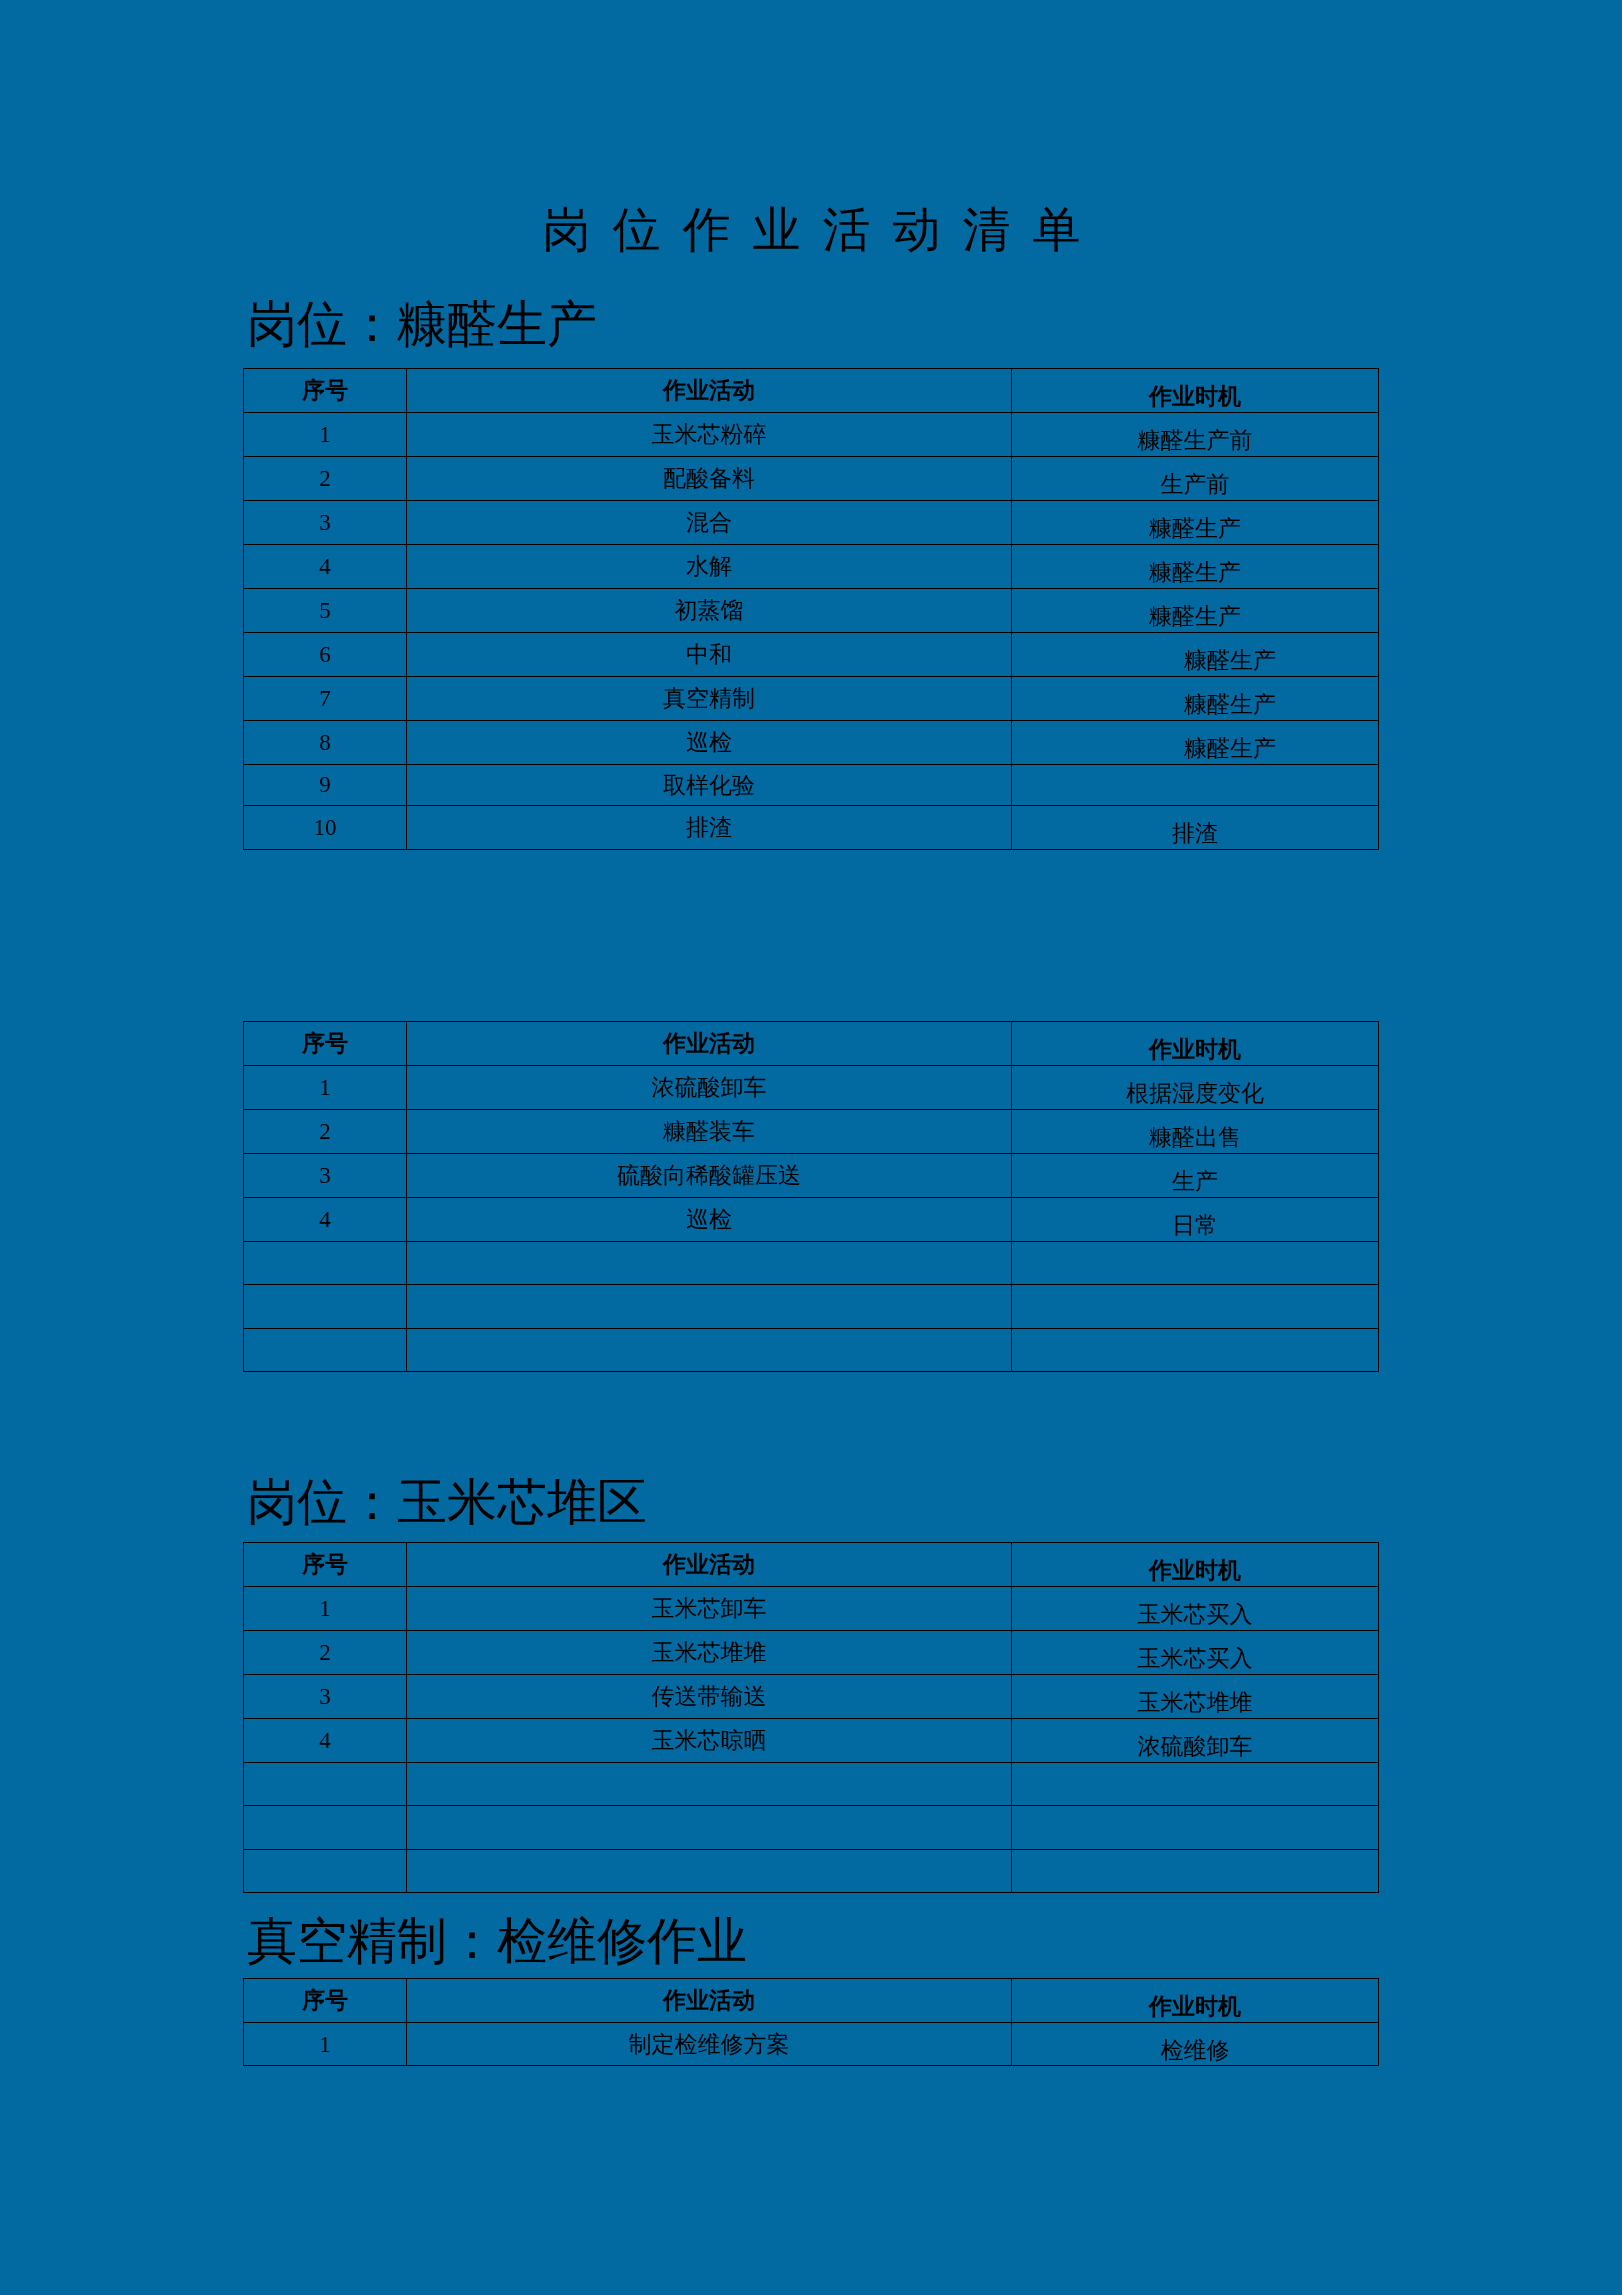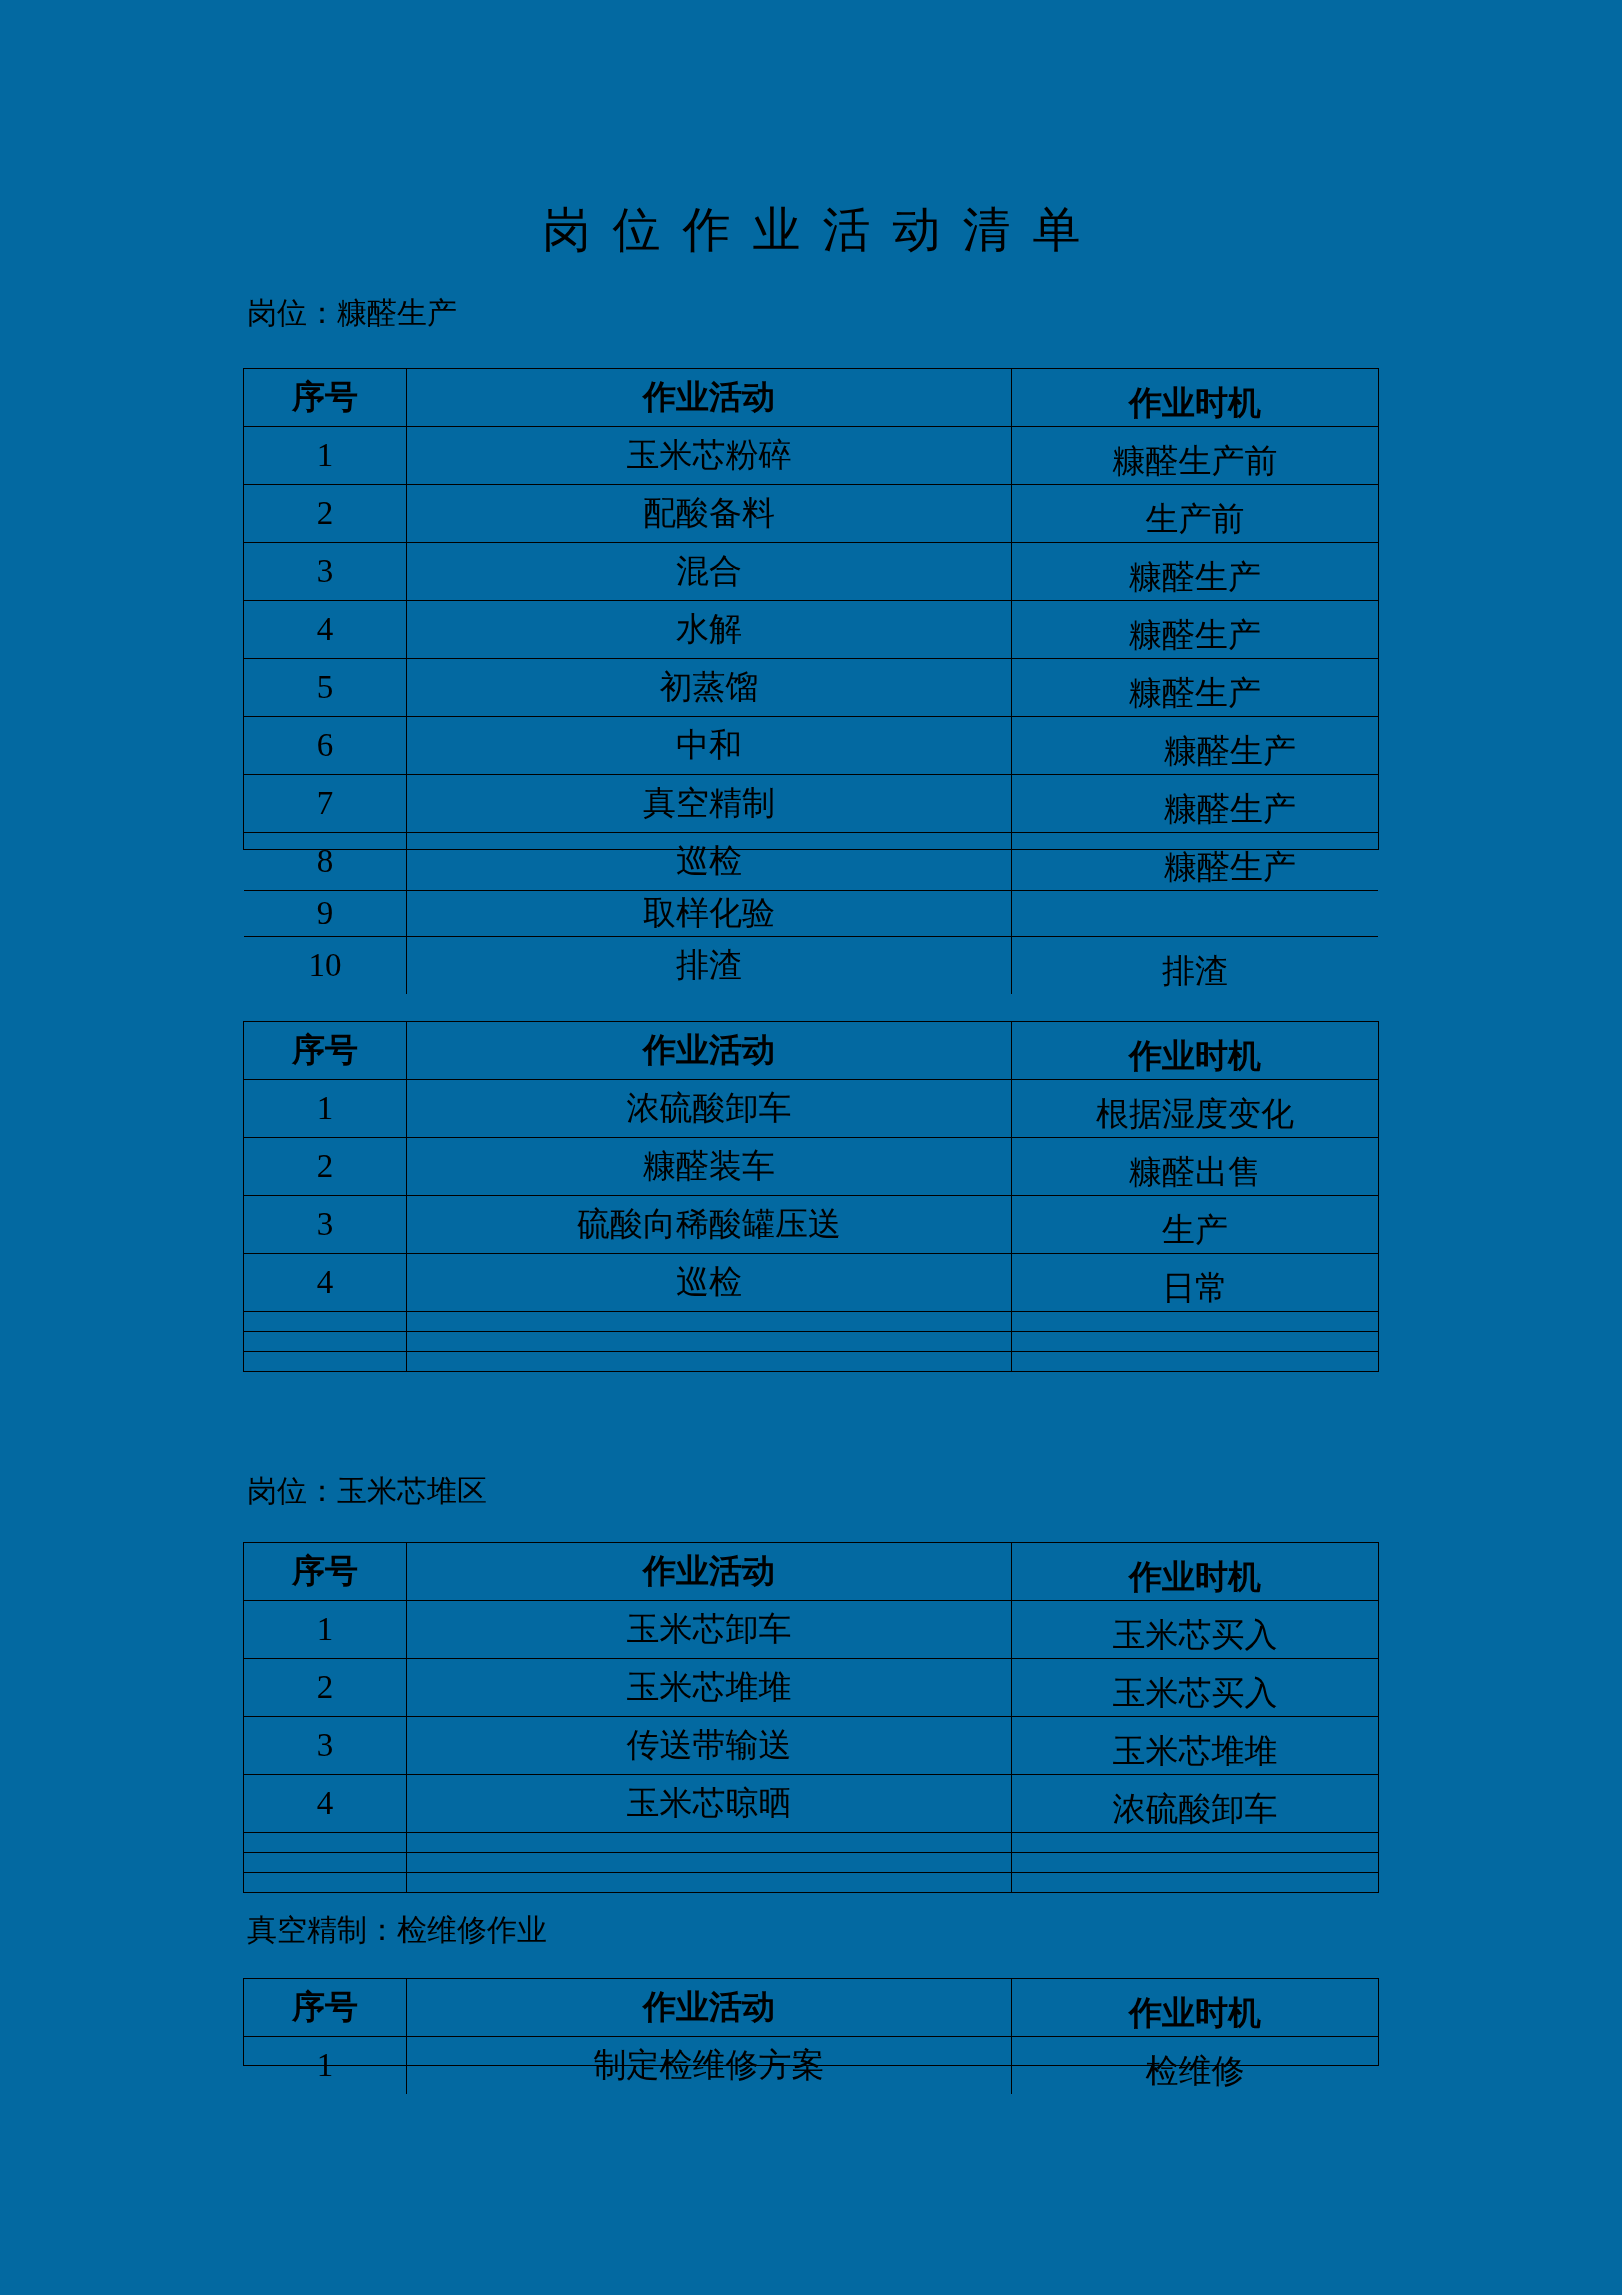--- a/index.html
+++ b/index.html
@@ -13,40 +13,40 @@
   .doc-title{
     position:absolute;top:204px;left:0;width:100%;
     text-align:center;
     font-size:48px;line-height:1.1;
     letter-spacing:22px;padding-left:22px;
     box-sizing:border-box;
     white-space:nowrap;
   }
   .heading{
     position:absolute;left:247px;
-    font-size:30px;line-height:1.15;
+    font-size:50px;line-height:1.15;
     white-space:pre;
   }
   .h1{top:296px}
   .h2{top:950px}
   .h3{top:1474px}
   .h4{top:1913px}
   .tbl{
     position:absolute;left:243px;width:1136px;
     border:1.3px solid #000;box-sizing:border-box;
     display:flex;flex-direction:column;
   }
   .t1{top:368px;height:482px}
   .t2{top:1021px;height:351px}
   .t3{top:1542px;height:351px}
   .t4{top:1978px;height:88px}
   .trow{
     display:flex;flex:1;
     border-top:1.3px solid #000;box-sizing:border-box;
-    font-size:33px;
+    font-size:23px;
   }
   .trow.head{border-top:none;font-weight:bold;}
   .cell{
     display:flex;align-items:center;justify-content:center;
     box-sizing:border-box;position:relative;
     overflow:hidden;white-space:nowrap;
   }
   .c1{width:163px;border-right:0.7px solid #000;}
   .c2{width:605px;border-right:0.7px solid #000;}
   .c3{flex:1;margin-top:12px;}

